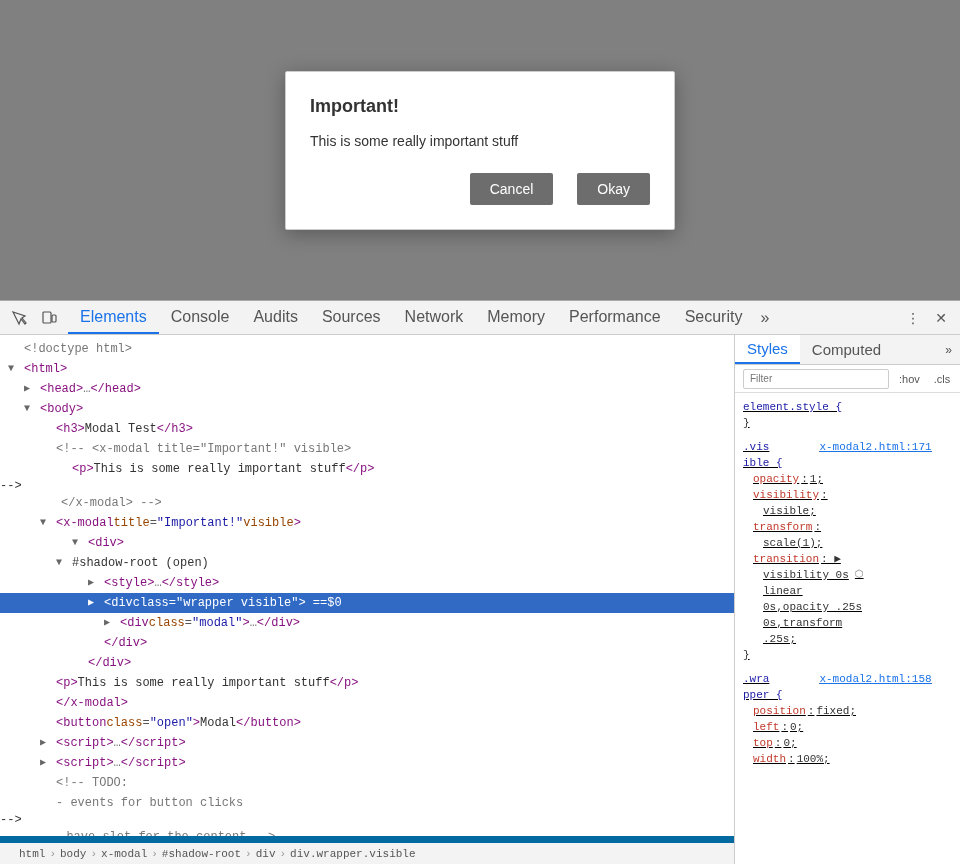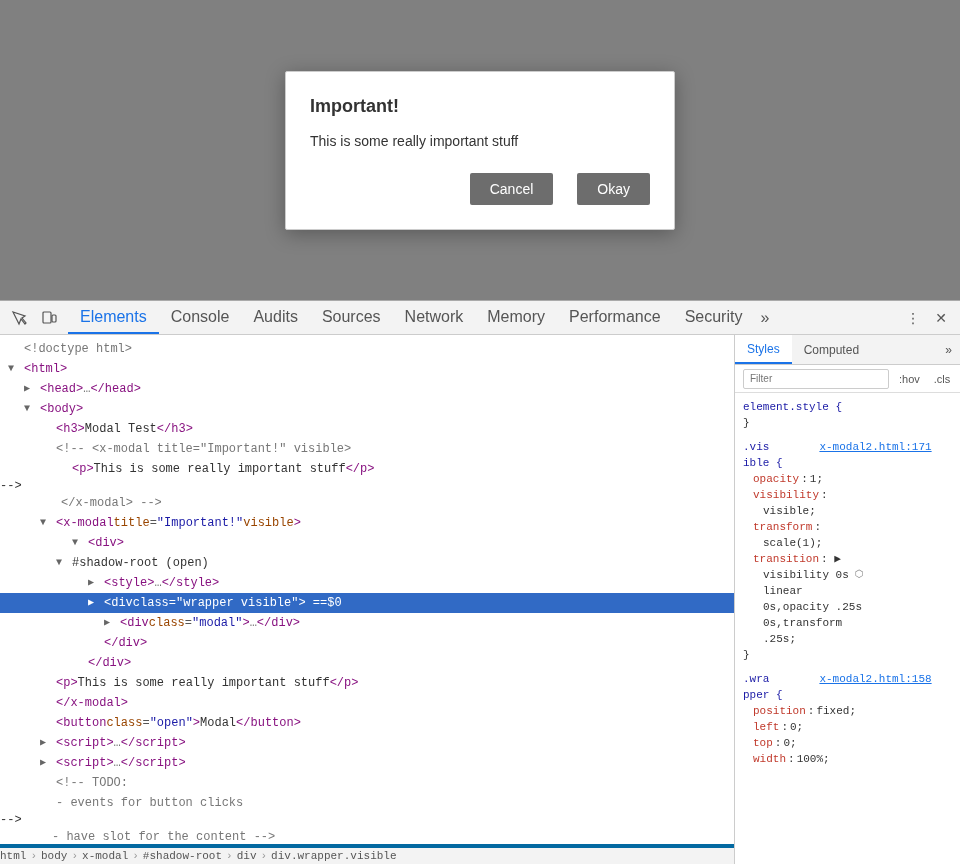--- a/index.html
+++ b/index.html
@@ -163,26 +163,26 @@
       position: absolute;
       left: 8px;
       cursor: pointer;
       font-size: 10px;
       color: #666;
     }
     .eq-sign { color: #555; }
 
     
     .breadcrumb-bar {
-      height: 20px;
+      height: 28px;
       background: #f3f3f3;
-      border-top: 4px solid #0369a1;
-      display: flex;
-      align-items: center;
-      padding: 0 0;
+      border-top: 7px solid #0369a1;
+      display: flex;
+      align-items: center;
+      padding: 0 19px;
       font-size: 11px;
       color: #333;
       gap: 4px;
       overflow: hidden;
       flex-shrink: 0;
     }
     .breadcrumb-item {
       cursor: pointer;
       color: #555;
     }
@@ -201,21 +201,21 @@
       display: flex;
       align-items: stretch;
       border-bottom: 1px solid #ccc;
       background: #f3f3f3;
       flex-shrink: 0;
     }
     .styles-tab {
       padding: 0 12px;
       display: flex;
       align-items: center;
-      font-size: 12px;
+      font-size: 15px;
       color: #555;
       cursor: pointer;
     }
     .styles-tab.active {
       color: #1a73e8;
       border-bottom: 2px solid #1a73e8;
       background: #fff;
     }
     .styles-tab-more {
       margin-left: auto;
@@ -250,20 +250,21 @@
       padding: 2px 4px;
       background: none;
       border: none;
     }
     .styles-content {
       flex: 1;
       overflow-y: scroll;
       font-family: 'Courier New', monospace;
       font-size: 11px;
       padding: 4px 0;
+      text-decoration: underline;
     }
     .style-rule {
       padding: 2px 8px;
       line-height: 16px;
     }
     .style-selector {
       color: #1a1aa6;
     }
     .style-brace { color: #333; }
     .style-prop { color: #c0392b; padding-left: 12px; }

